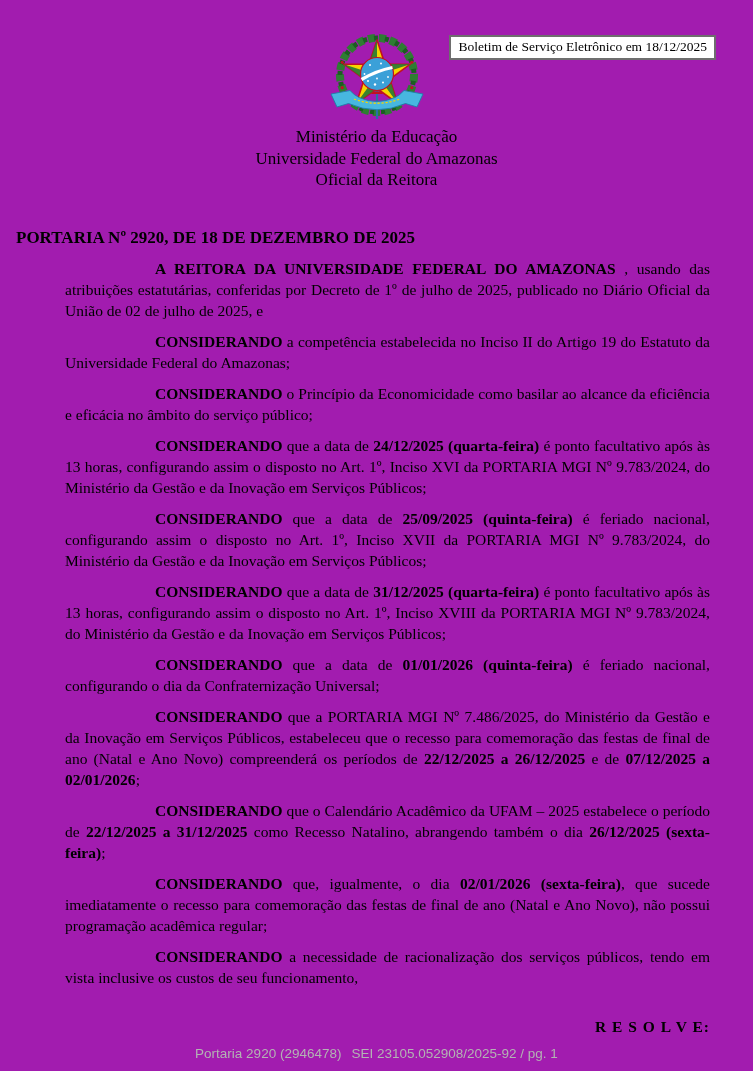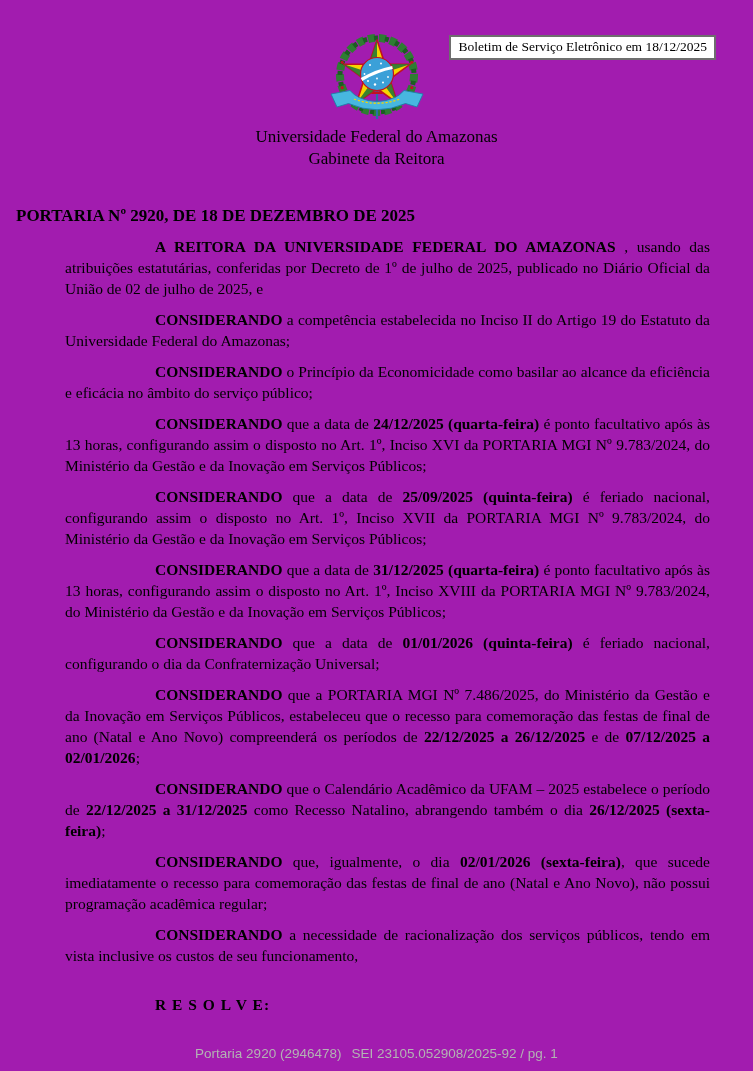--- a/index.html
+++ b/index.html
@@ -45,21 +45,21 @@
     text-align:justify;
   }
   .para{
     margin:0 0 10px;
     text-indent:90px;
   }
   .resolve{
     margin:28px 0 55px;
     text-indent:90px;
     letter-spacing:1px;
-    text-align:left;
+    text-align:right;
   }
   .art1{
     margin:0;
     text-align:justify;
     text-align-last:justify;
   }
   .footer{
     position:absolute;
     top:1046px;left:0;right:0;
     display:flex;justify-content:center;gap:10px;
@@ -111,22 +111,23 @@
       </g>
 
       <g>
         <path d="M16,61 L35,57.5 Q39,62 44,64.5 Q62,72.5 80,64.5 Q85,62 89,57.5 L108,61 L102,74 L90.5,70.5 Q62,83 33.5,70.5 L22,74 Z" style="fill:var(--ribbon_blue,#47b7e0);stroke:var(--ribbon_edge,#1d7fa8)" stroke-width="0.9"></path>
         <path d="M39,66 Q62,74.5 85,66" fill="none" style="stroke:var(--emblem_yellow,#f6d500)" stroke-width="1.3" stroke-dasharray="2.2 1.8"></path>
       </g>
     </svg>
   </div>
 
   <div class="org">
+    <div>Ministério da Educação</div>
     <div>Universidade Federal do Amazonas</div>
-    <div>Gabinete da Reitora</div>
+    <div>Oficial da Reitora</div>
   </div>
 
   <h1 class="title">PORTARIA Nº 2920, DE 18 DE DEZEMBRO DE 2025</h1>
 
   <div class="content">
     <p class="para"><b>A REITORA DA UNIVERSIDADE FEDERAL DO AMAZONAS</b><span> , usando das atribuições estatutárias, conferidas por Decreto de 1º de julho de 2025, publicado no Diário Oficial da União de 02 de julho de 2025, e</span></p>
     <p class="para"><b>CONSIDERANDO</b><span> a competência estabelecida no Inciso II do Artigo 19 do Estatuto da Universidade Federal do Amazonas;</span></p>
     <p class="para"><b>CONSIDERANDO</b><span> o Princípio da Economicidade como basilar ao alcance da eficiência e eficácia no âmbito do serviço público;</span></p>
     <p class="para"><b>CONSIDERANDO</b><span> que a data de </span><b>24/12/2025 (quarta-feira)</b><span> é ponto facultativo após às 13 horas, configurando assim o disposto no Art. 1º, Inciso XVI da PORTARIA MGI Nº 9.783/2024, do Ministério da Gestão e da Inovação em Serviços Públicos;</span></p>
     <p class="para"><b>CONSIDERANDO</b><span> que a data de </span><b>25/09/2025 (quinta-feira)</b><span> é feriado nacional, configurando assim o disposto no Art. 1º, Inciso XVII da PORTARIA MGI Nº 9.783/2024, do Ministério da Gestão e da Inovação em Serviços Públicos;</span></p>

